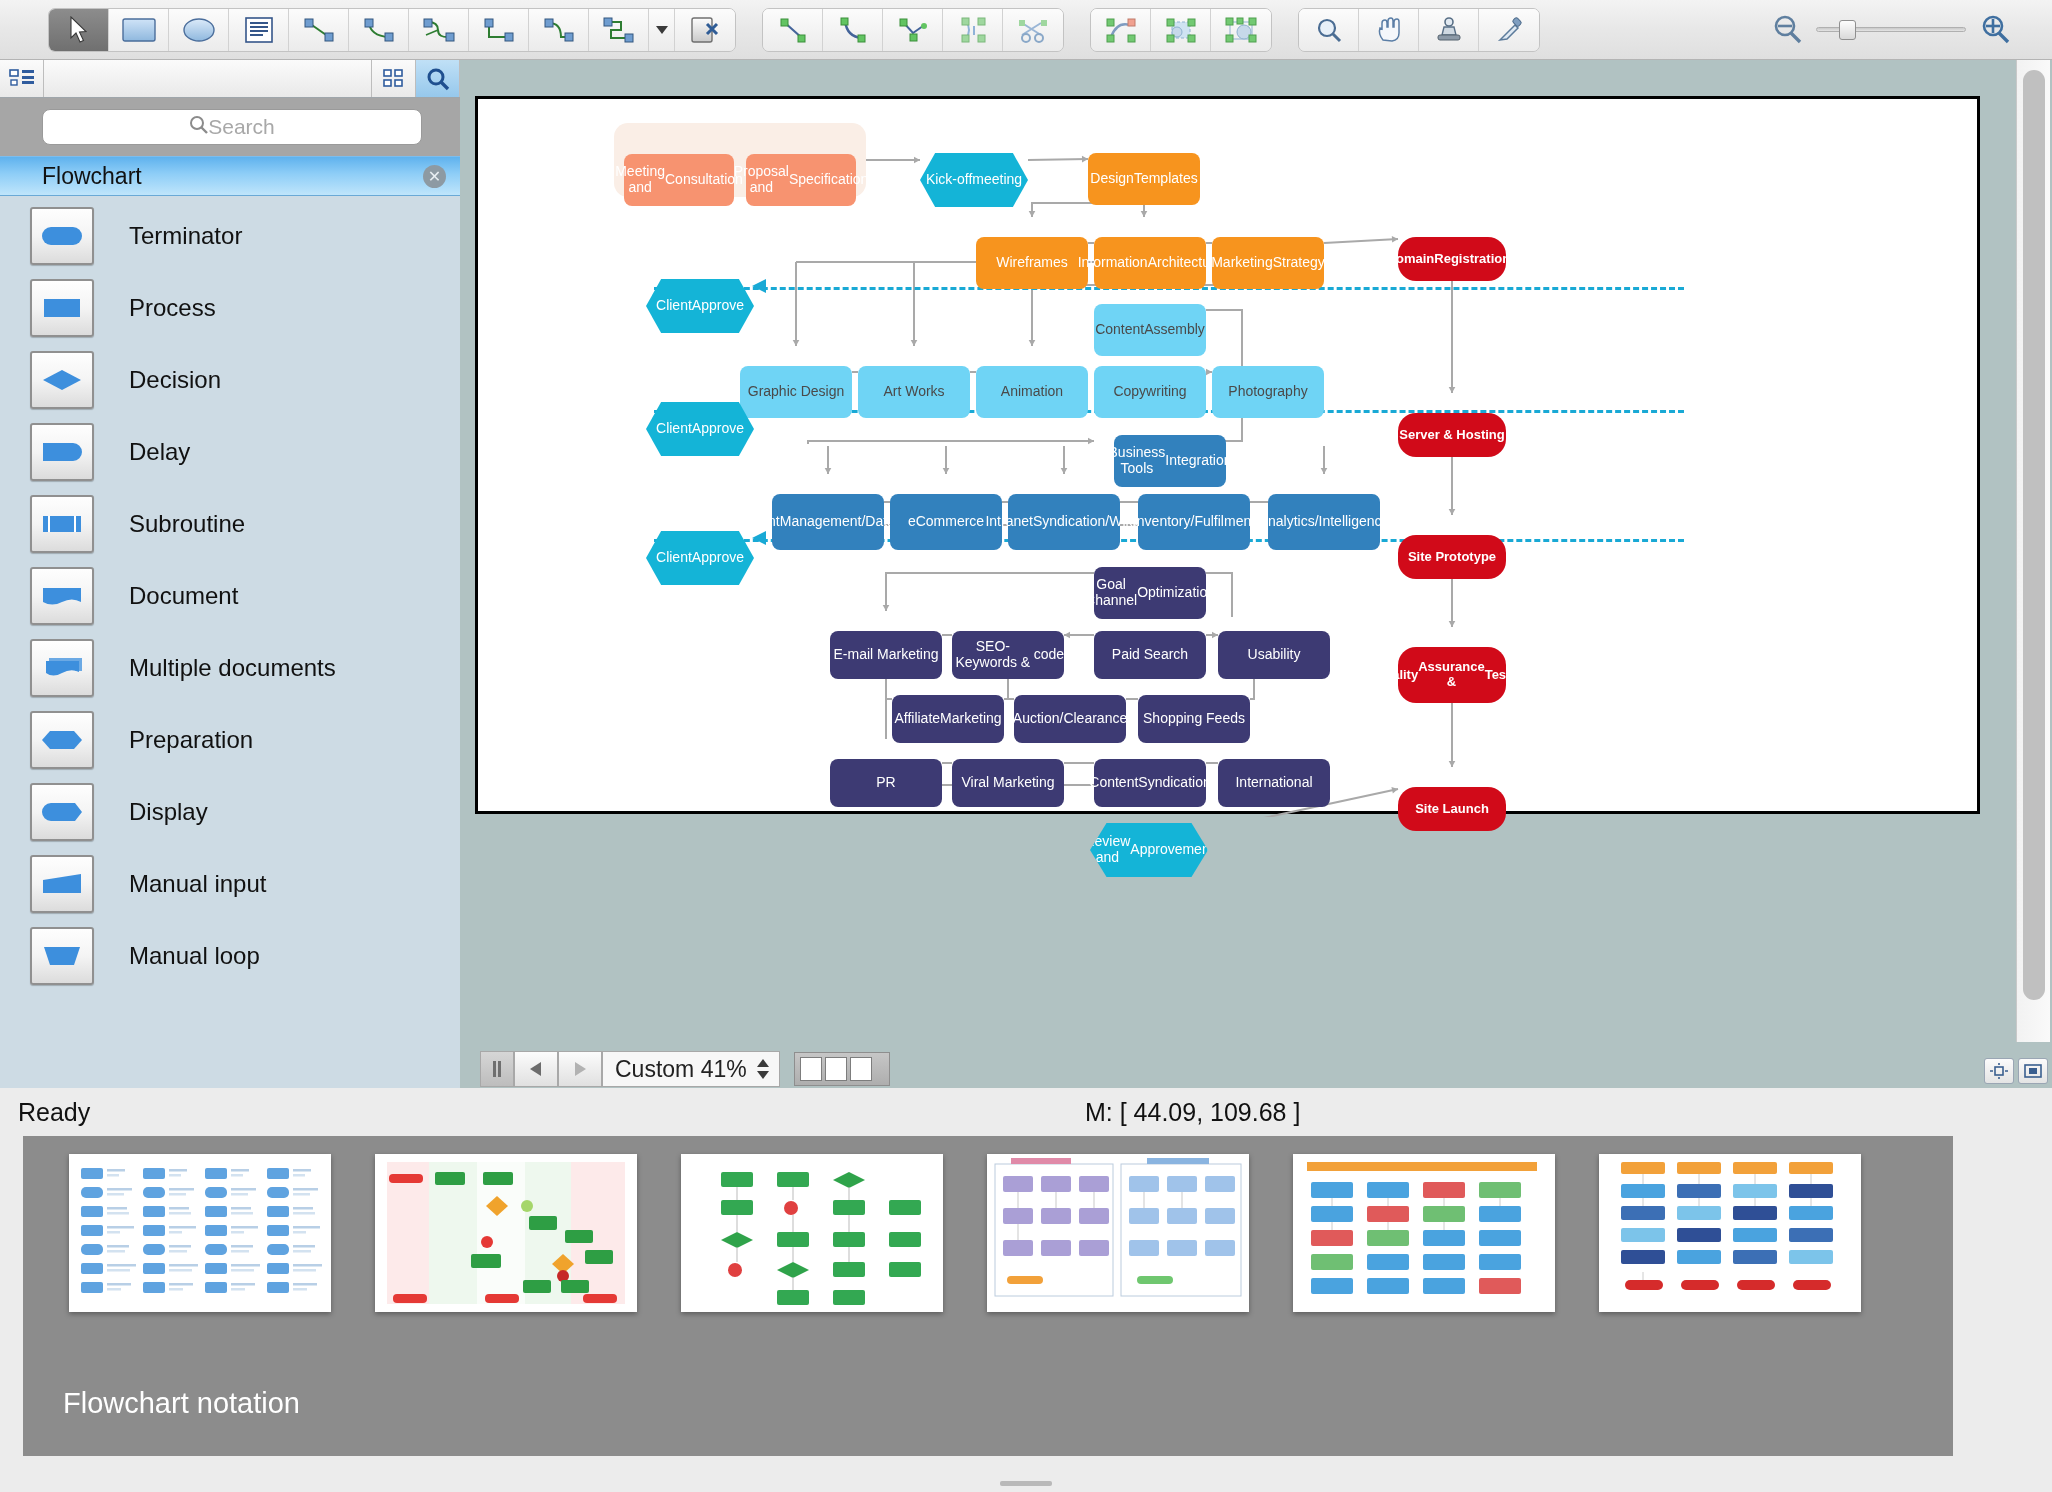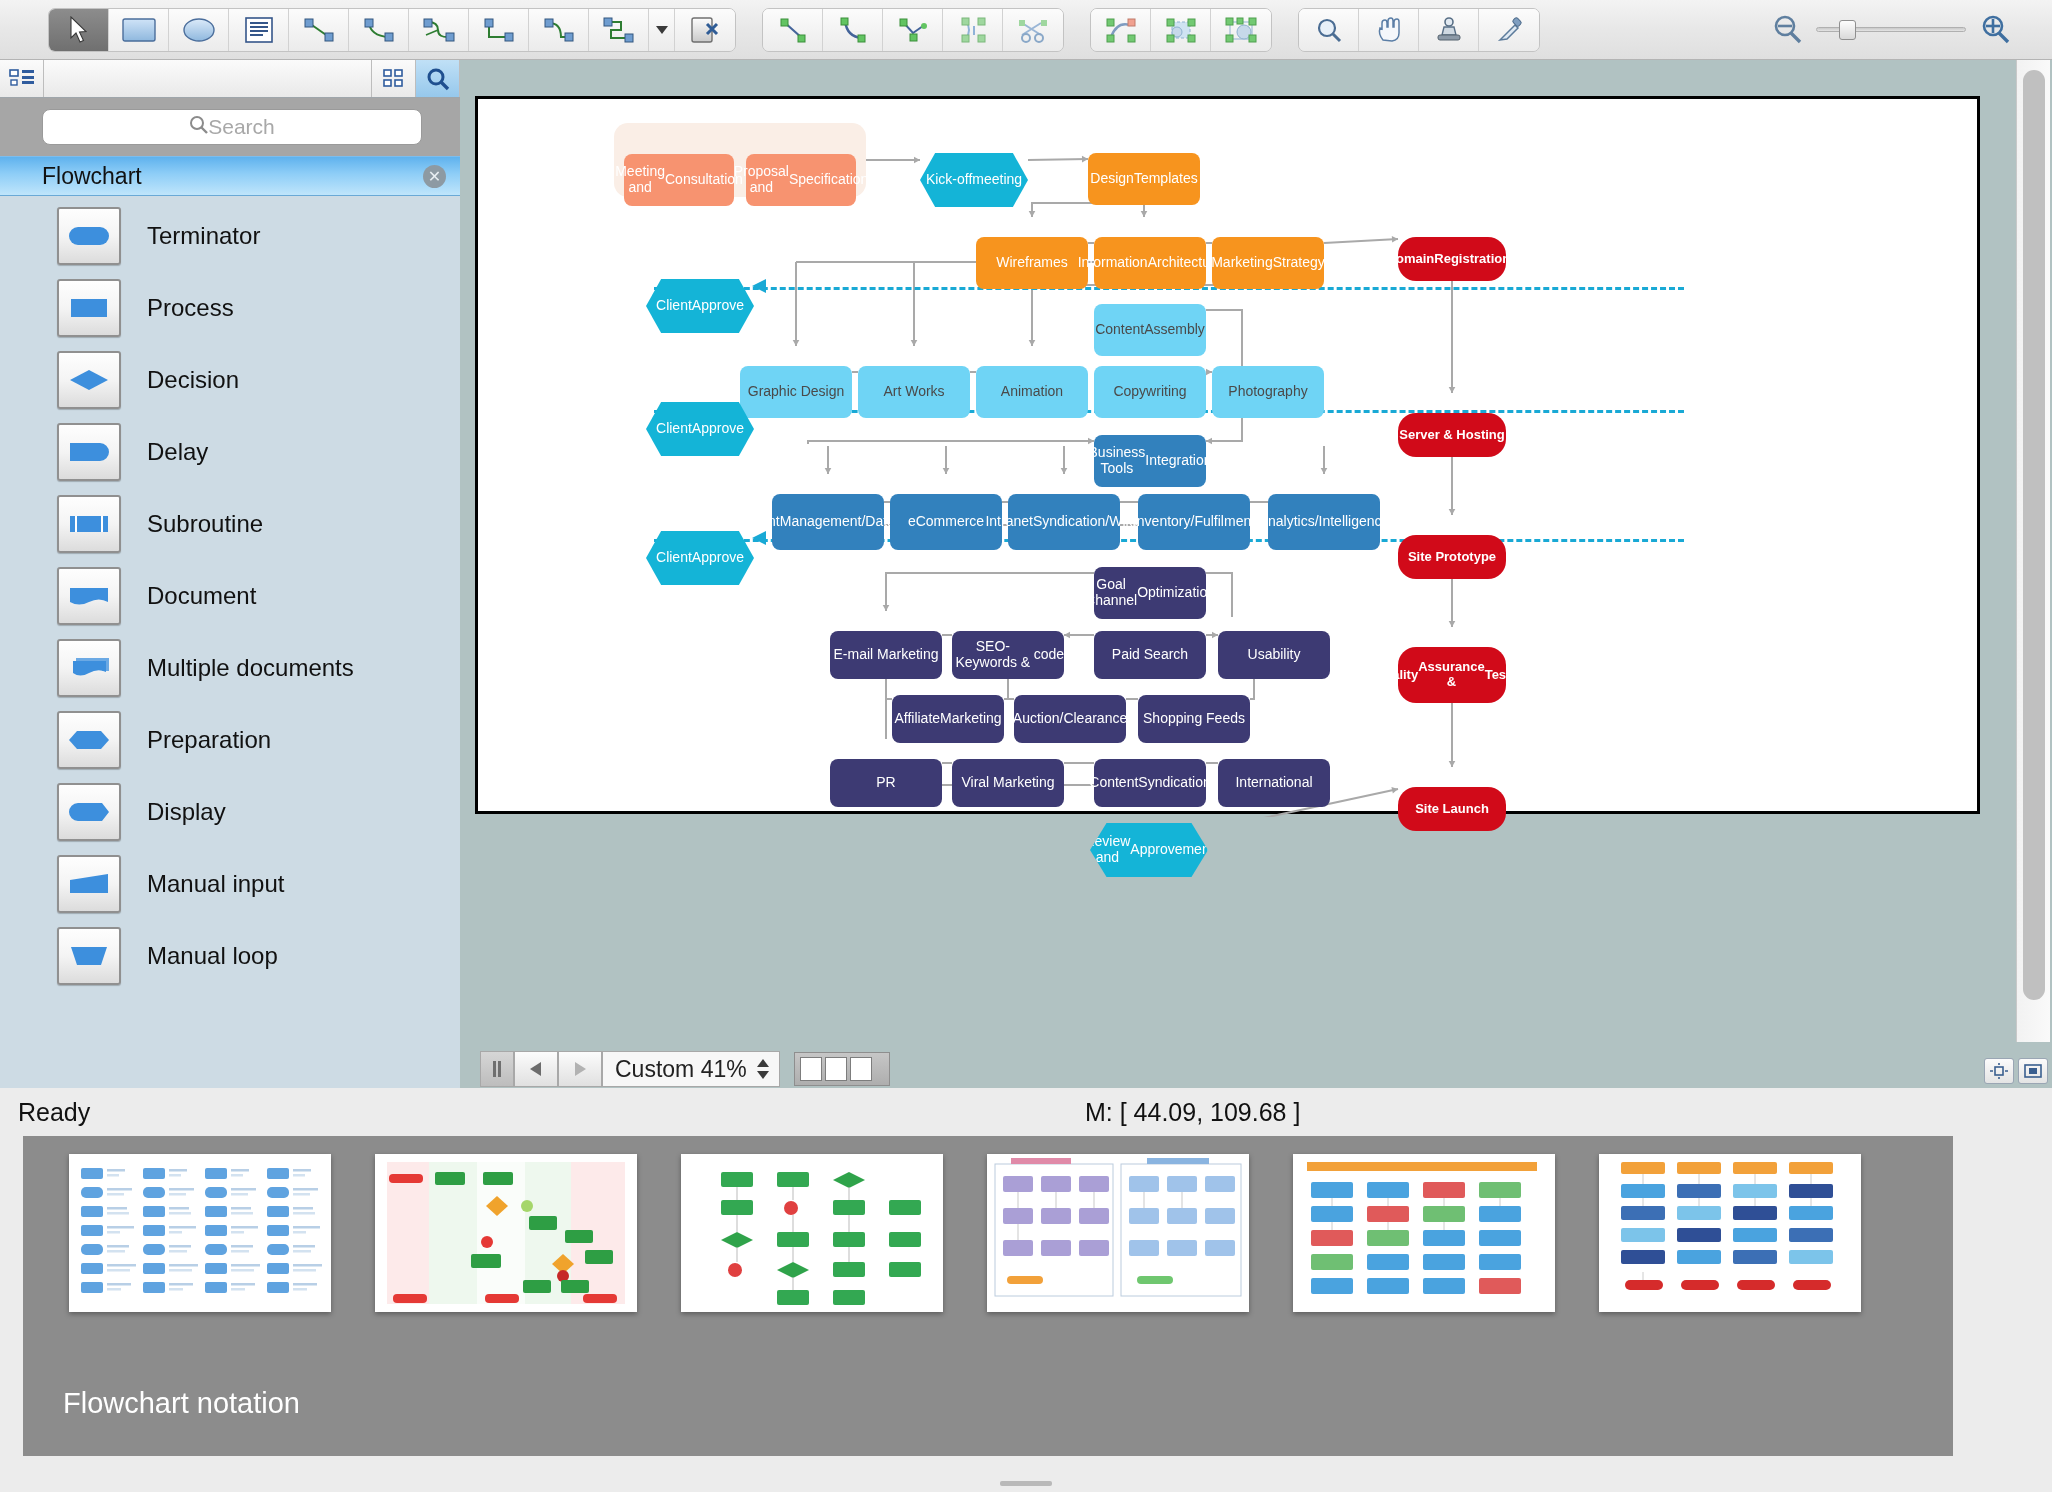--- a/index.html
+++ b/index.html
@@ -75,21 +75,21 @@
     border-top: 1px solid #7cbdee; border-bottom: 1px solid #6aa9d6;
     color: #111; font-size: 23px;
   }
   .sb-grouphdr .ttl { flex: 1; }
   .closex {
     width: 23px; height: 23px; border-radius: 50%; background: #8d9aa3;
     color: #e8eef2; font-size: 16px; line-height: 23px; text-align: center;
   }
   .sb-list { padding-top: 4px; }
   .sb-item {
-    height: 72px; display: flex; align-items: center; padding-left: 30px; gap: 26px; margin-left: 27px;
+    height: 72px; display: flex; align-items: center; padding-left: 30px; gap: 35px;
   }
   .shape-tile {
     width: 64px; height: 58px; border: 2px solid #909090; border-radius: 3px;
     background: linear-gradient(to bottom,#fefefe 0%,#f4f4f4 50%,#dcdcdc 100%);
     display: flex; align-items: center; justify-content: center;
     box-shadow: 0 1px 1px rgba(0,0,0,.22);
   }
   .sb-label { font-size: 24px; color: #111; }
 
   
@@ -740,21 +740,21 @@
           <div class="node n-ltblue" style="left: 616px; top: 247px; width: 112px; height: 52px;">
             <span style="display:block">Copywriting</span>
           </div>
           <div class="node n-ltblue" style="left: 734px; top: 247px; width: 112px; height: 52px;">
             <span style="display:block">Photography</span>
           </div>
           <div class="node n-cyan" style="left: 168px; top: 283px; width: 108px; height: 54px;">
             <span style="display:block">Client</span>
             <span style="display:block">Approve</span>
           </div>
-          <div class="node n-medblue" style="left: 616px; top: 316px; width: 112px; height: 52px;">
+          <div class="node n-medblue" style="left: 636px; top: 316px; width: 112px; height: 52px;">
             <span style="display:block">Business Tools</span>
             <span style="display:block">Integration</span>
           </div>
           <div class="node n-medblue" style="left: 294px; top: 375px; width: 112px; height: 56px;">
             <span style="display:block">Content</span>
             <span style="display:block">Management/</span>
             <span style="display:block">Database</span>
           </div>
           <div class="node n-medblue" style="left: 412px; top: 375px; width: 112px; height: 56px;">
             <span style="display:block">eCommerce</span>

